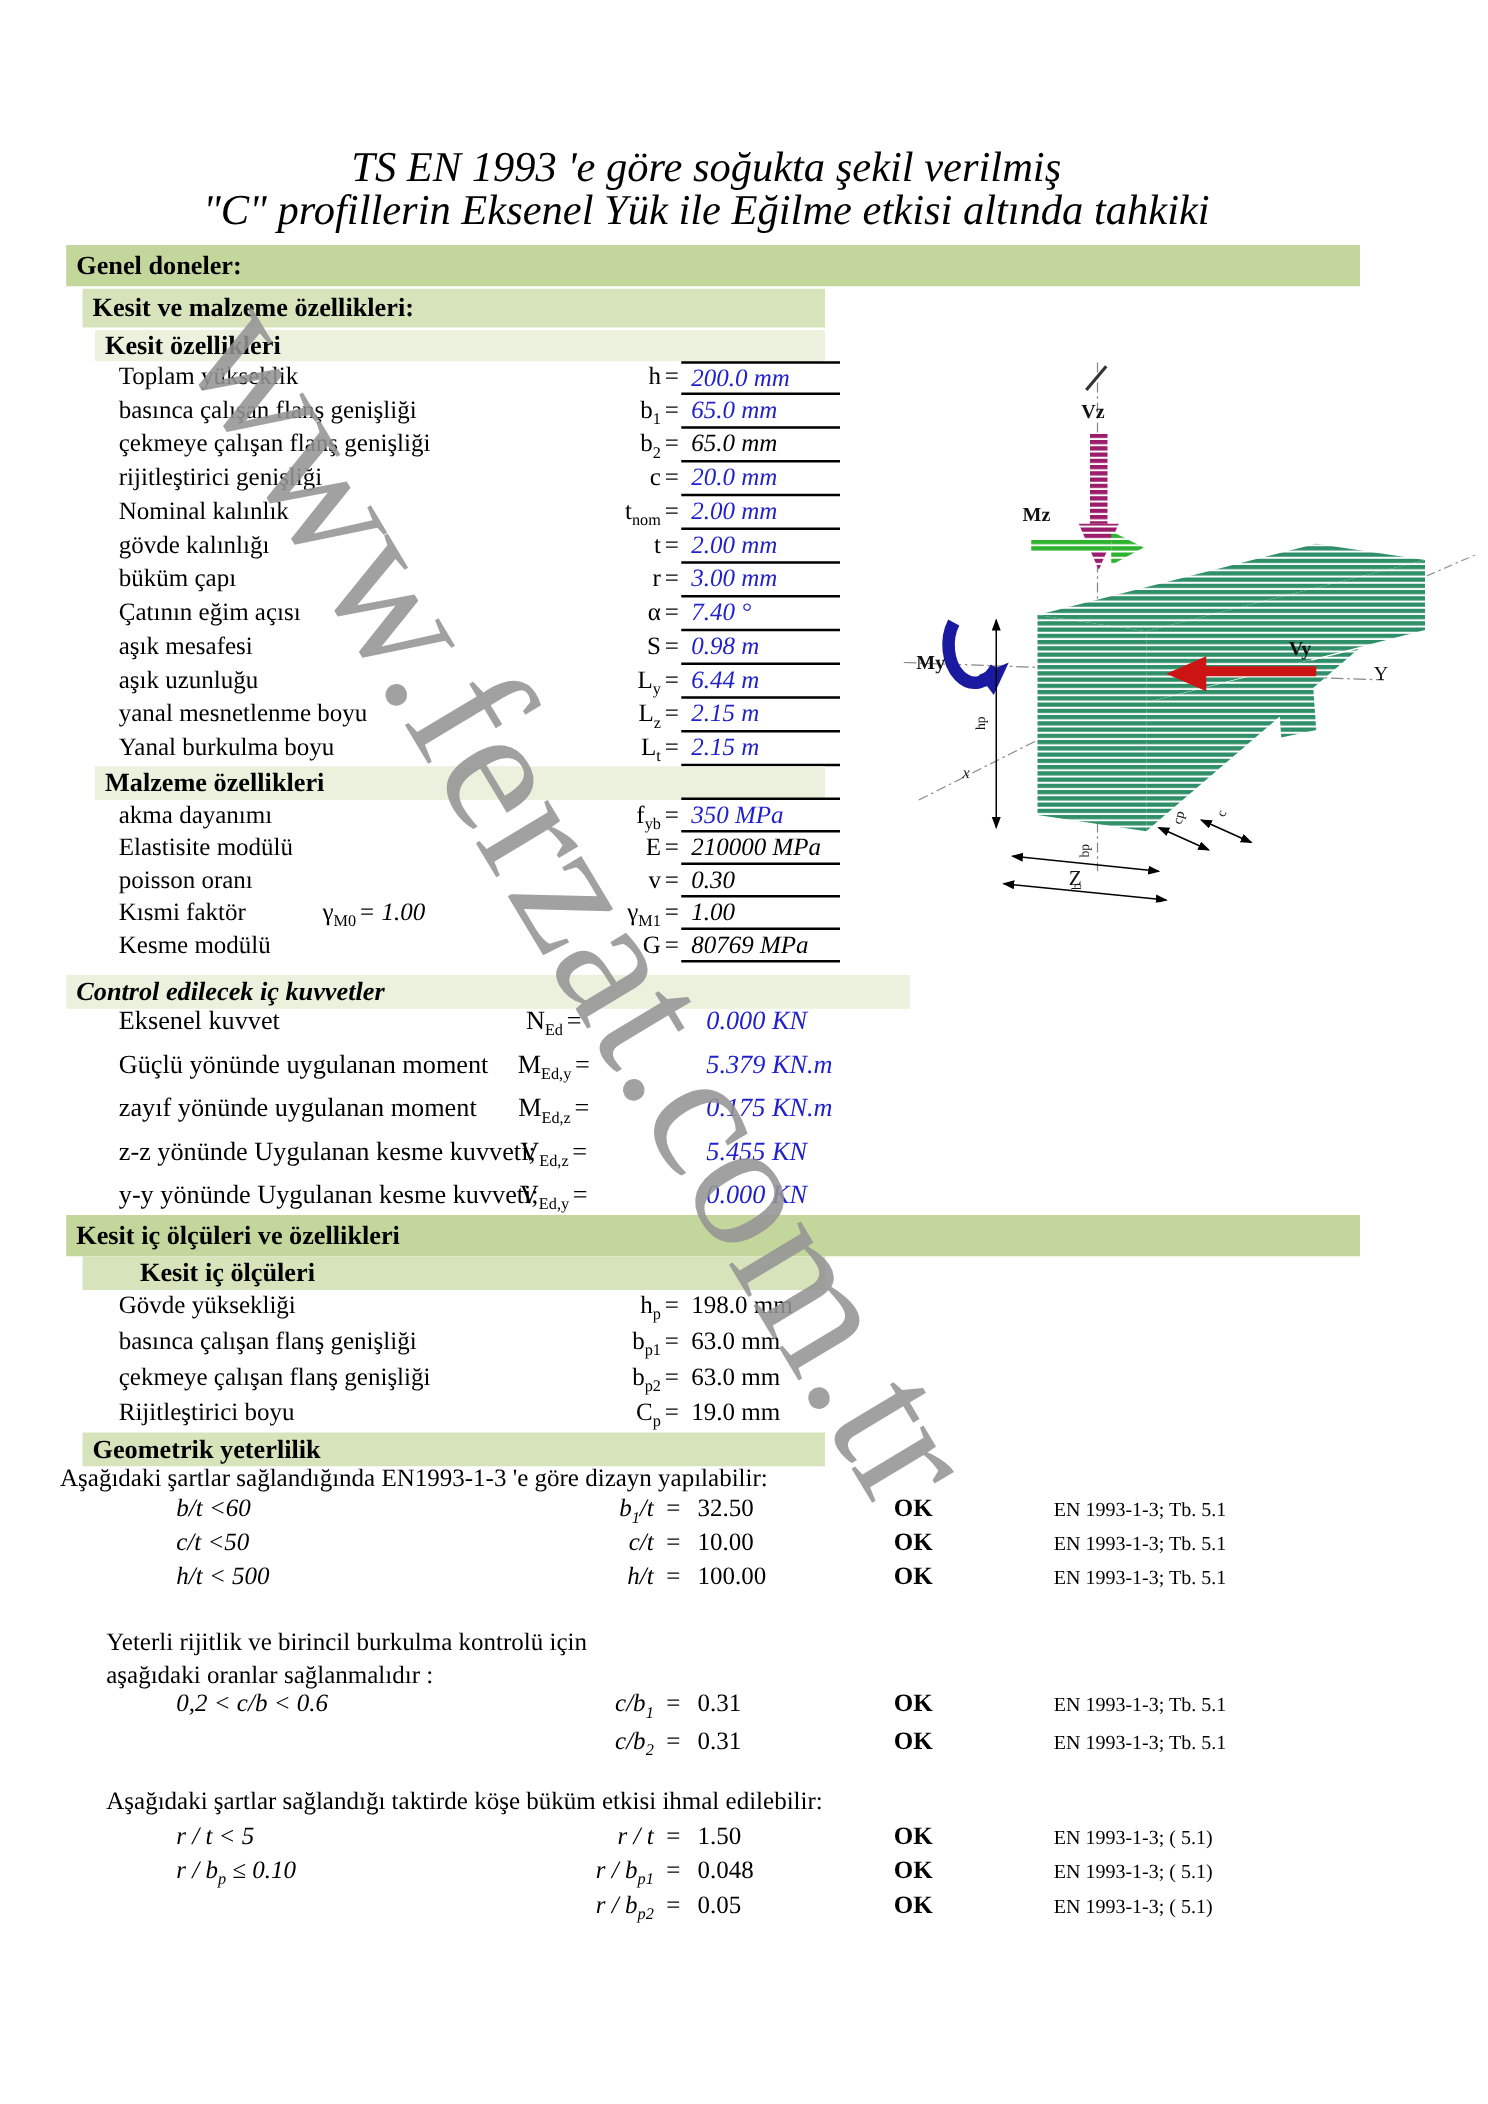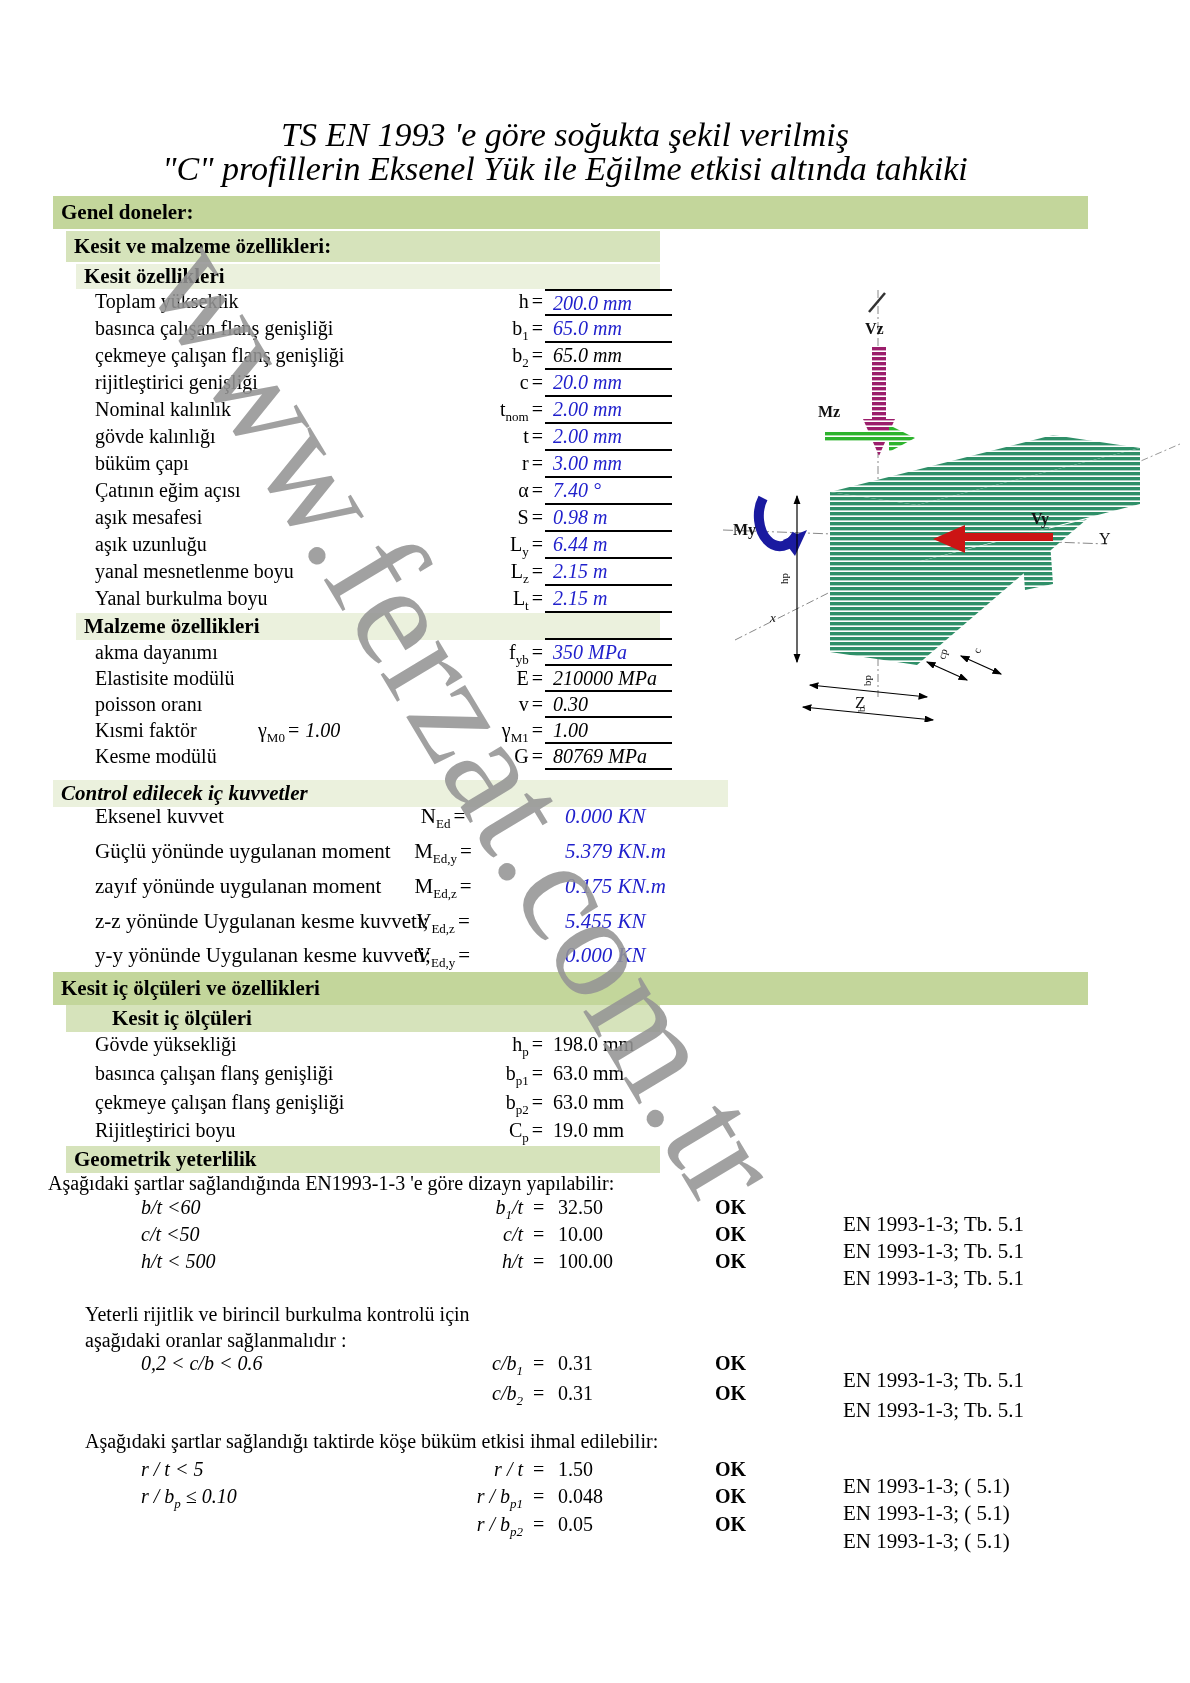--- a/index.html
+++ b/index.html
@@ -31,21 +31,21 @@
   .krow .lab{position:absolute;left:42px;top:2px;white-space:nowrap;}
   .krow .sym{position:absolute;left:290px;width:200px;top:2px;text-align:center;white-space:nowrap;}
   .krow .kval{position:absolute;left:512px;top:2px;font-style:italic;white-space:nowrap;}
   
   .chk{position:absolute;left:53px;width:1090px;height:28px;font-size:20px;}
   .chk .cond{position:absolute;left:88px;top:0;font-style:italic;white-space:nowrap;}
   .chk .expr{position:absolute;left:325px;width:145px;top:0;text-align:right;font-style:italic;white-space:nowrap;}
   .chk .eqc{position:absolute;left:480px;top:0;}
   .chk .chkval{position:absolute;left:505px;top:0;}
   .chk .ok{position:absolute;left:662px;top:0;font-weight:bold;}
-  .chk .ref{position:absolute;left:790px;top:16px;font-size:21px;white-space:nowrap;}
+  .chk .ref{position:absolute;left:790px;top:4px;font-size:16px;white-space:nowrap;}
   .note{position:absolute;font-size:20px;white-space:nowrap;}
   
   .watermark{position:absolute;left:258px;top:212px;transform-origin:0 0;transform:rotate(59deg);
              font-size:146px;color:rgba(148,148,148,0.88);white-space:nowrap;z-index:40;
              font-family:"Liberation Serif","DejaVu Serif",serif;pointer-events:none;}
   
   .diagram{position:absolute;left:675px;top:272px;z-index:10;}
   svg text{font-family:"Liberation Serif","DejaVu Serif",serif;fill:#111;}
 </style>
 </head>

